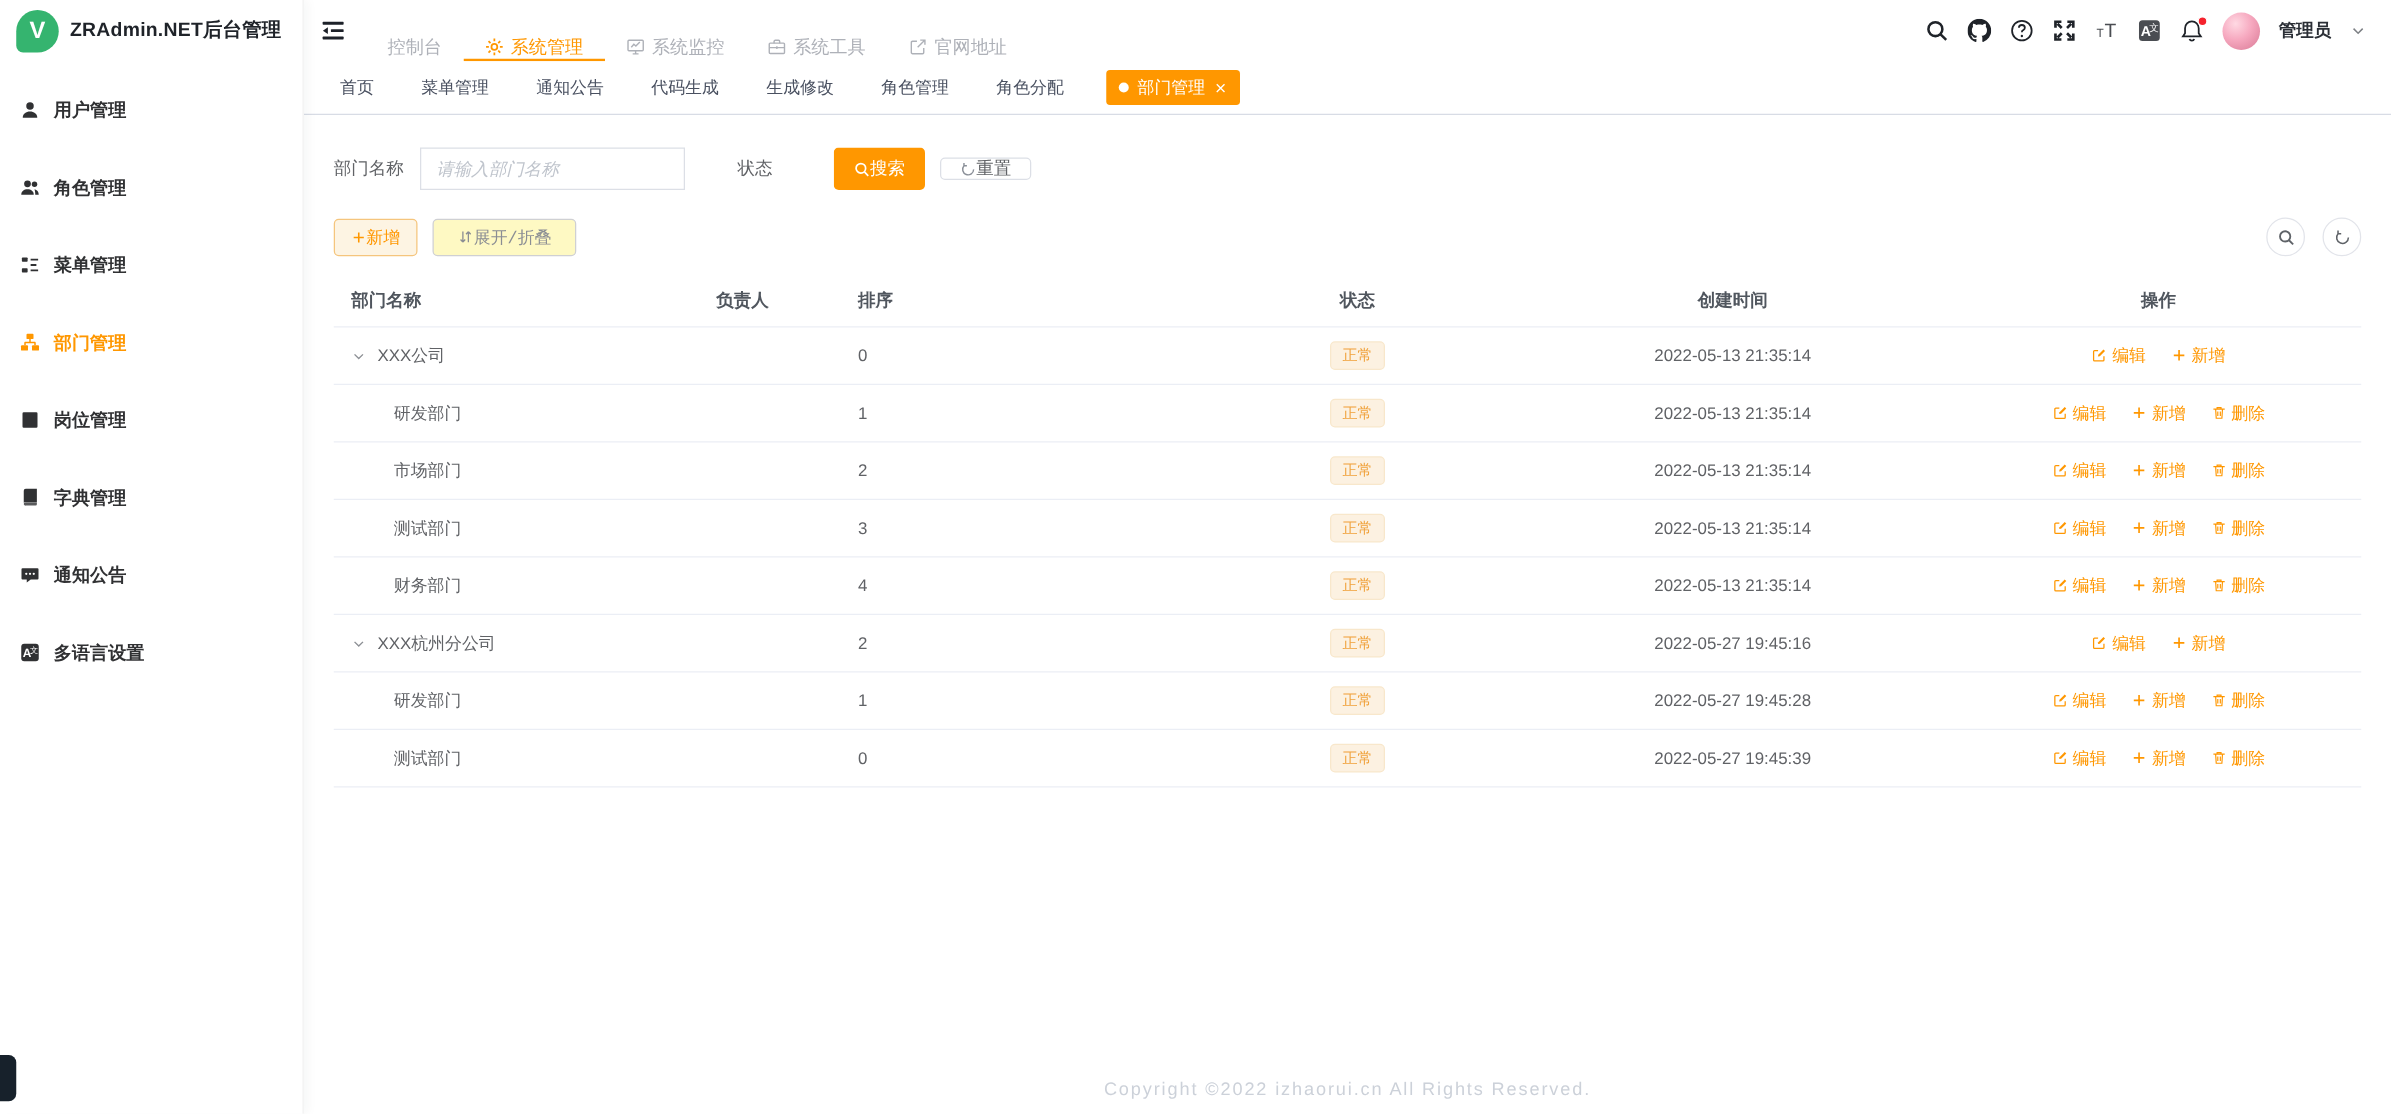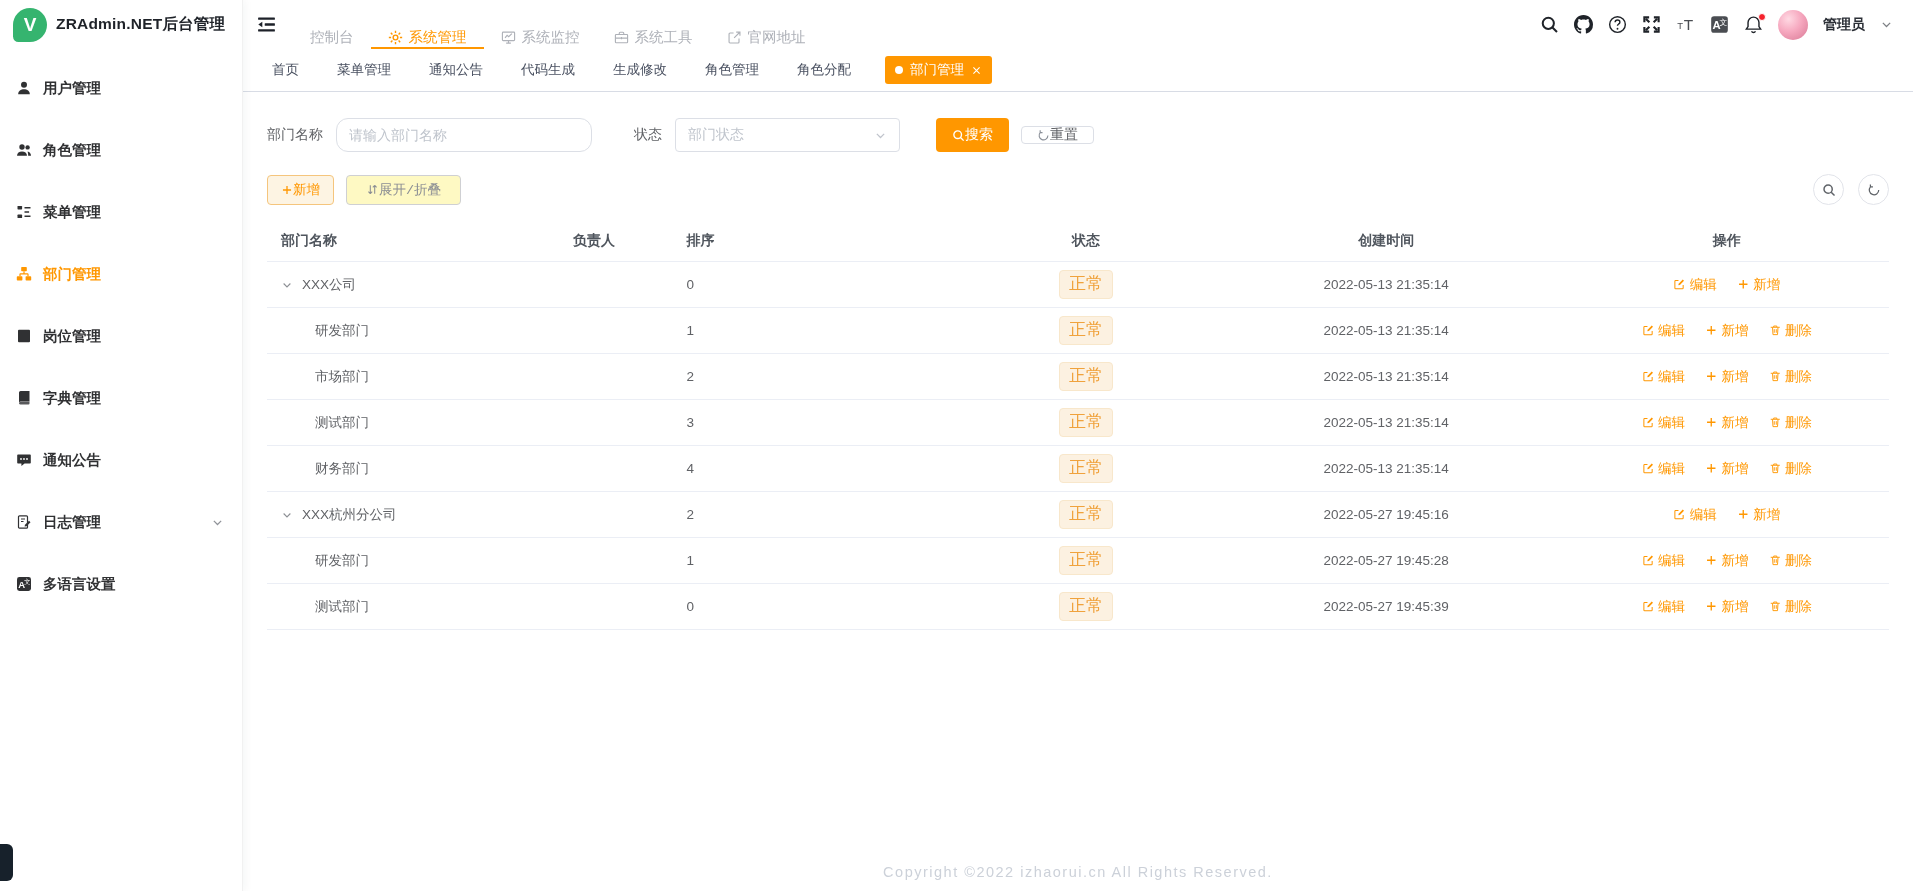--- a/index.html
+++ b/index.html
@@ -56,23 +56,23 @@
   .tab .tab-close { display:none; margin-left:7px; font-size:11px; color:#fff; }
   .tab.active { background:#ff9700; color:#fff; padding:5px 10px; }
   .tab.active .tab-dot { display:inline-block; }
   .tab.active .tab-close { display:inline-flex; }
 
   
   .content { position:absolute; left:243px; right:0; top:92px; bottom:0; background:#fff;
     padding:0 24px; }
   .filter-row { display:flex; align-items:center; margin-top:26px; }
   .f-label { font-size:14px; color:#606266; margin-right:13px; }
-  .text-input { width:256px; height:34px; border:1px solid #dcdfe6; border-radius:12px;
+  .text-input { width:212px; height:34px; border:1px solid #dcdfe6; border-radius:0;
     padding:0 12px; font-size:14px; color:#606266; outline:none;
-    font-family:"Liberation Sans","DejaVu Sans",sans-serif; }
+    font-family:"Liberation Sans","DejaVu Sans",sans-serif;font-style:italic; }
   .text-input::placeholder { color:#bfc4cc; }
   .select-box { width:225px; height:34px; border:1px solid #dcdfe6; border-radius:4px;
     padding:0 12px; display:flex; align-items:center; cursor:pointer; margin-left:0; }
   .select-box .sel-text { color:#bfc4cc; font-size:14px; flex:1; }
   .select-box .sel-caret { color:#c0c4cc; font-size:13px; }
   .gap-status { margin-left:42px; }
   .btn { display:inline-flex; align-items:center; justify-content:center; gap:0; cursor:pointer;
     border-radius:4px; font-size:14px; border:1px solid transparent; }
   .btn-search { margin-left:36px; height:34px; padding:0 15px; background:#ff9700; color:#fff; }
   .btn-search .ic { font-size:13px; }
@@ -99,21 +99,21 @@
   .th { font-size:14px; color:#50565e; font-weight:bold; padding:0 14px; }
   .thead .th:nth-child(4), .thead .th:nth-child(5), .thead .th:nth-child(6) { text-align:center; }
   .trow { height:46px; border-bottom:1px solid #ebeef5; font-size:13.5px; color:#606266; }
   .td { padding:0 14px; }
   .td-name { display:flex; align-items:center; }
   .caret { display:none; color:#8d9095; font-size:12px; margin-right:9px; cursor:pointer; }
   .trow.parent .caret { display:inline-flex; }
   .trow:not(.parent) .td-name { padding-left:48px; }
   .td-status, .td-created, .td-actions { text-align:center; }
   .badge { display:inline-block; background:#fcf1e1; border:1px solid #f8e7cb; color:#f0a23c;
-    font-size:17px; padding:3px 9px; border-radius:4px; line-height:1.2; }
+    font-size:12px; padding:3px 9px; border-radius:4px; line-height:1.2; }
   .td-actions { display:flex; align-items:flex-start; justify-content:center; gap:20px; }
   .act { display:inline-flex; align-items:center; gap:4px; color:#ff9700; font-size:13.5px;
     cursor:pointer; text-decoration:none; }
   .act .ic { font-size:12.5px; }
 
   
   .footer { position:absolute; left:243px; right:0; bottom:0; height:38px; background:#fff;
     display:flex; align-items:center; justify-content:center; }
   .footer span { color:#ccd1d9; font-size:14.5px; letter-spacing:1.5px; }
 </style>
@@ -206,35 +206,20 @@
             <path d="M2 2.5h12a.8.8 0 0 1 .8.8v7.4a.8.8 0 0 1-.8.8H8.6L5.4 14v-2.5H2a.8.8 0 0 1-.8-.8V3.3a.8.8 0 0 1 .8-.8z"></path>
             <circle cx="5" cy="7" r=".9" fill="#fff"></circle>
             <circle cx="8" cy="7" r=".9" fill="#fff"></circle>
             <circle cx="11" cy="7" r=".9" fill="#fff"></circle>
           </svg>
         </span>
         <span class="mi-label">通知公告</span>
 
       </div>
 
-      <div class="menu-item">
-        <span class="mi-icon ic">
-          <svg viewBox="0 0 16 16" fill="none" stroke="currentColor" stroke-width="1.2">
-            <rect x="2.5" y="1.8" width="9" height="12.4" rx="1"></rect>
-            <path d="M5 5h4M5 7.5h2.5"></path>
-            <path d="M8.6 12.6l.4-1.9 4-4 1.5 1.5-4 4z" fill="currentColor" stroke="none"></path>
-          </svg>
-        </span>
-        <span class="mi-label">日志管理</span>
-        <span class="mi-caret ic show">
-          <svg viewBox="0 0 16 16" fill="none" stroke="currentColor" stroke-width="1.5">
-            <path d="M3.5 6l4.5 4.5L12.5 6"></path>
-          </svg>
-        </span>
-      </div>
 
       <div class="menu-item">
         <span class="mi-icon ic">
           <svg viewBox="0 0 16 16">
             <rect x="1" y="1" width="14" height="14" rx="2.4" fill="currentColor"></rect>
             <text x="5.6" y="11.8" font-size="9.5" font-weight="bold" fill="#fff" text-anchor="middle">A</text>
             <text x="11.2" y="8" font-size="6.5" fill="#fff" text-anchor="middle">文</text>
           </svg>
         </span>
         <span class="mi-label">多语言设置</span>
@@ -413,28 +398,20 @@
     </div>
 
 </div>
 
 <main class="content">
 
   <div class="filter-row">
     <span class="f-label">部门名称</span>
     <input class="text-input" type="text" placeholder="请输入部门名称" style="">
     <span class="f-label gap-status">状态</span>
-    <div class="select-box">
-      <span class="sel-text">部门状态</span>
-      <span class="sel-caret ic">
-          <svg viewBox="0 0 16 16" fill="none" stroke="currentColor" stroke-width="1.5">
-            <path d="M3.5 6l4.5 4.5L12.5 6"></path>
-          </svg>
-        </span>
-    </div>
     <button class="btn btn-search">
       <span class="ic">
           <svg viewBox="0 0 16 16" fill="none" stroke="currentColor" stroke-width="1.7">
             <circle cx="7" cy="7" r="4.7"></circle>
             <path d="M10.5 10.5l3.8 3.8"></path>
           </svg>
         </span>
       <span>搜索</span>
     </button>
     <button class="btn btn-reset">

